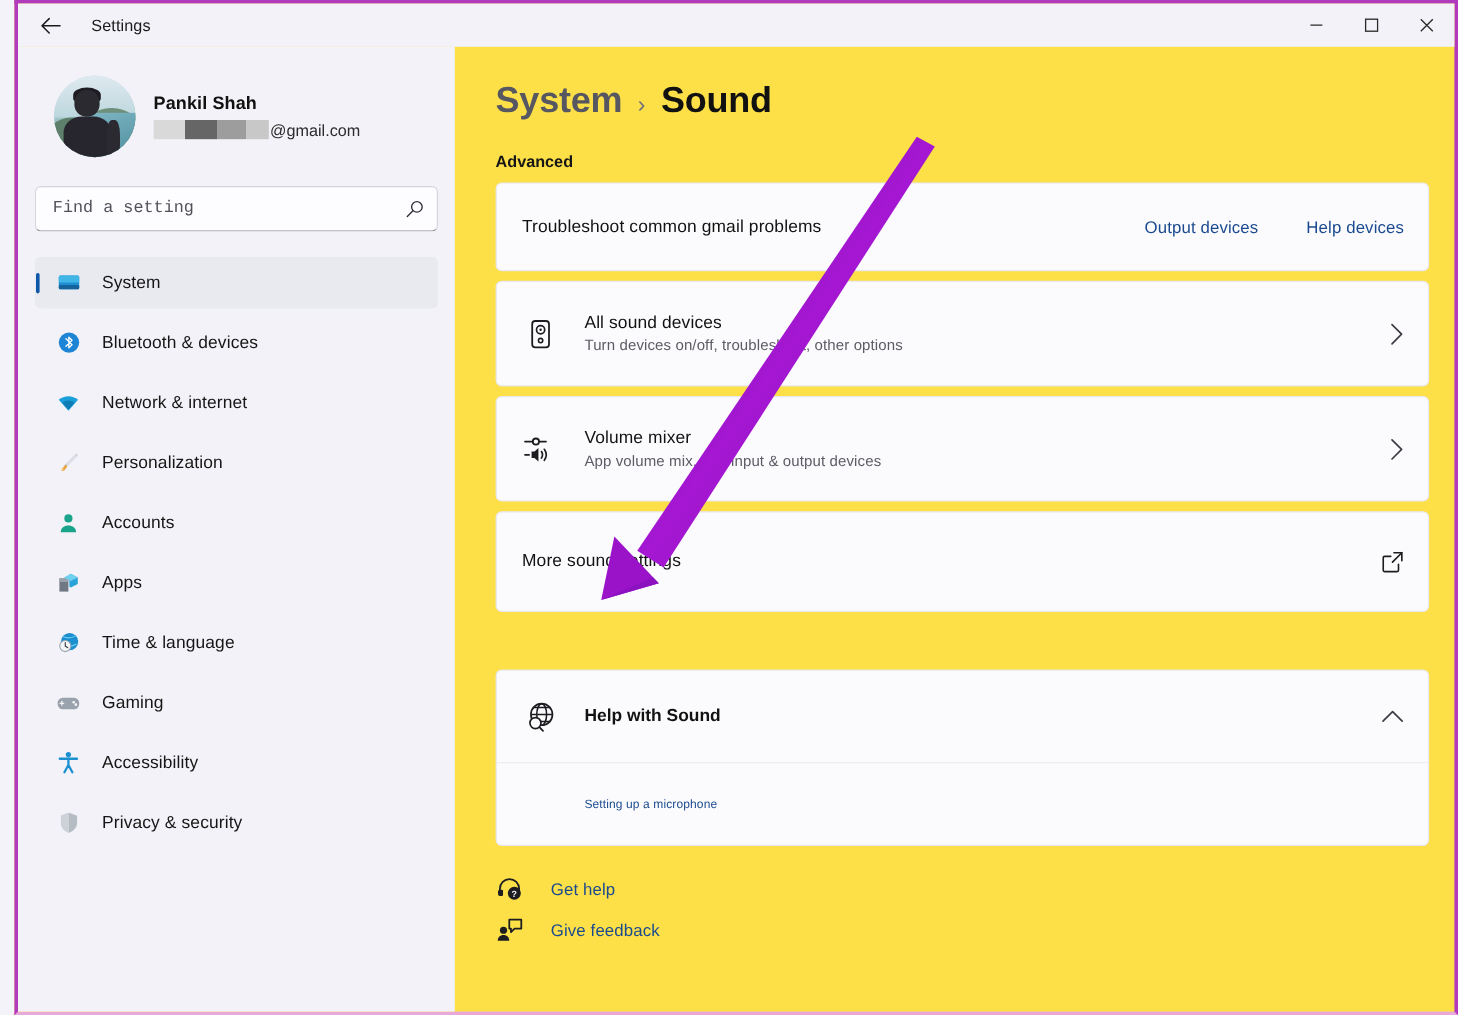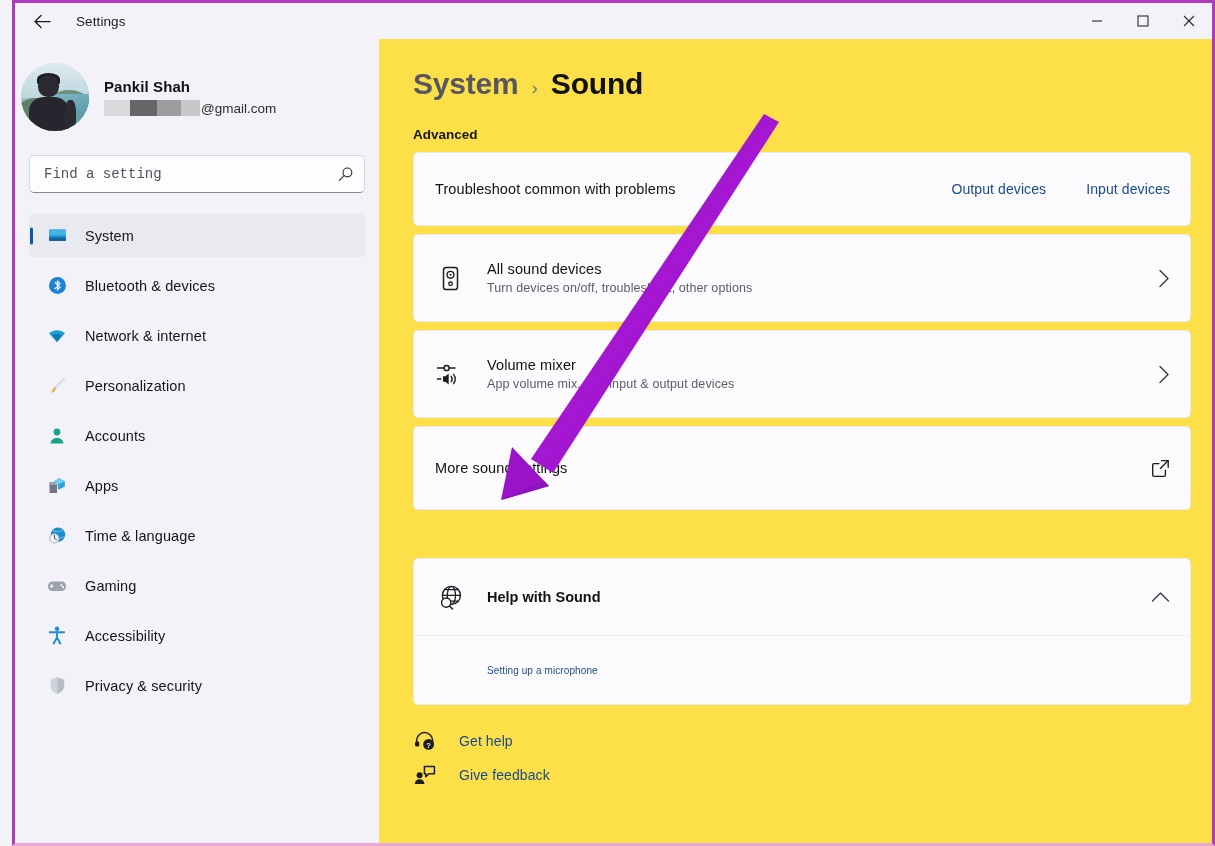--- a/index.html
+++ b/index.html
@@ -73,21 +73,21 @@
     width: 364px;
     flex: 0 0 364px;
     background: #f2f2f8;
     padding: 0;
     display: flex;
     flex-direction: column;
   }
   .account {
     display: flex;
     align-items: center;
-    padding: 24px 0 20px 6px;
+    padding: 24px 0 20px 30px;
     gap: 15px;
   }
   .avatar {
     width: 68px; height: 68px;
     border-radius: 50%;
     overflow: hidden;
     flex: 0 0 68px;
     position: relative;
     background: linear-gradient(165deg,#cfe3ec 0%,#a9cfd8 38%,#6d9b86 62%,#46685a 100%);
   }
@@ -490,25 +490,25 @@
         <span class="crumb-sep">›</span>
         <span class="crumb-current">Sound</span>
       </div>
 
       <div class="section-label">Advanced</div>
 
       <div class="cards">
 
         <div class="card">
           <div class="card-main">
-            <div class="card-title">Troubleshoot common with problems</div>
+            <div class="card-title">Troubleshoot common gmail problems</div>
           </div>
           <div class="card-links">
             <span class="link">Output devices</span>
-            <span class="link">Input devices</span>
+            <span class="link">Help devices</span>
           </div>
         </div>
 
         <div class="card clickable tall">
           <div class="card-icon">
             <svg width="19" height="25" viewBox="0 0 19 25">
               <rect x="2.5" y="1.5" width="14" height="22" rx="2.6" fill="none" stroke="#1d1d21" stroke-width="1.5"></rect>
               <circle cx="9.5" cy="8.8" r="3.4" fill="none" stroke="#1d1d21" stroke-width="1.4"></circle>
               <circle cx="9.5" cy="8.8" r="1" fill="#1d1d21"></circle>
               <circle cx="9.5" cy="17.8" r="1.8" fill="none" stroke="#1d1d21" stroke-width="1.3"></circle>

